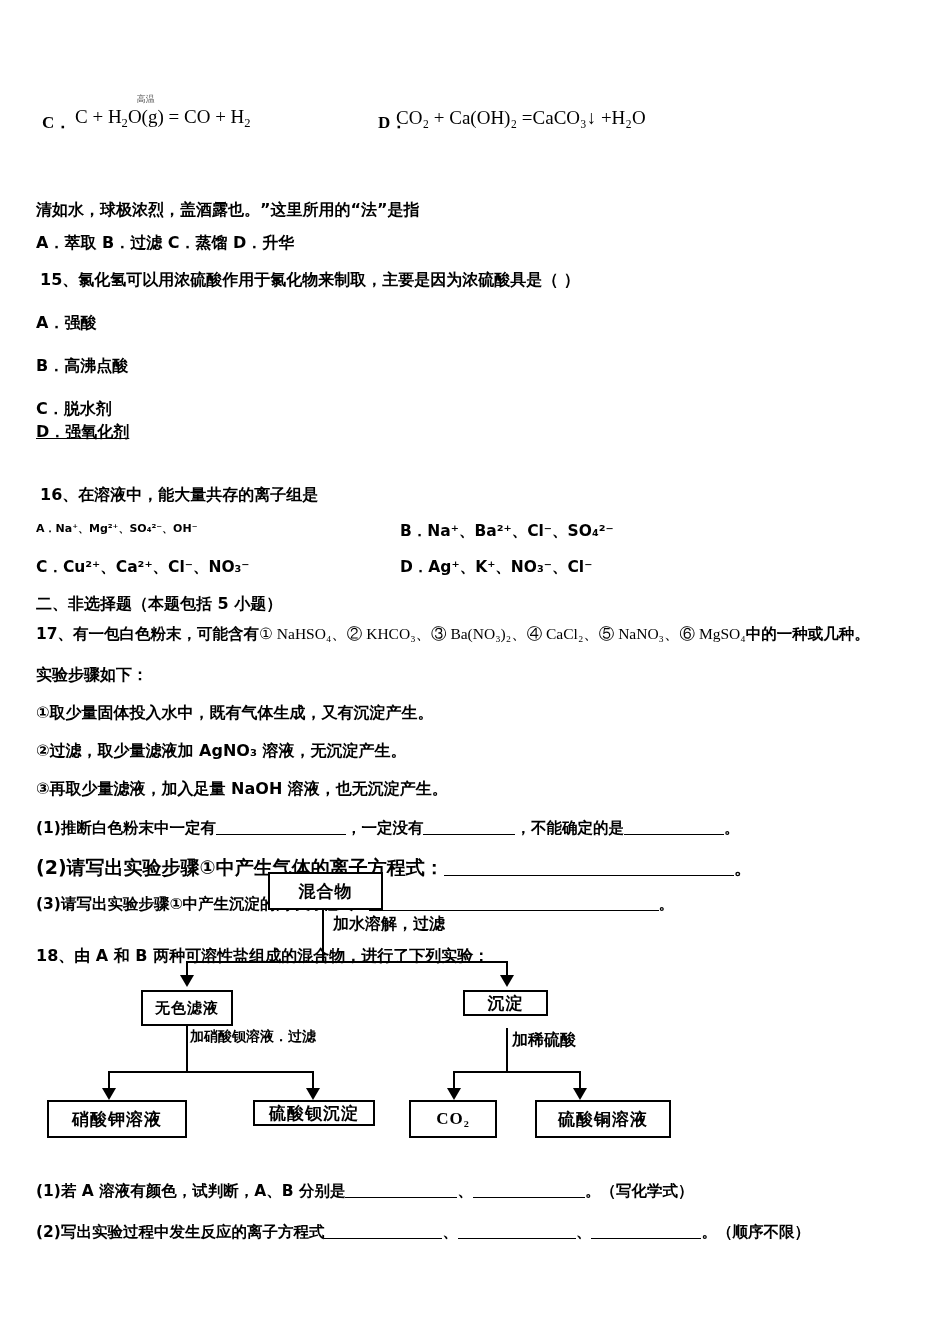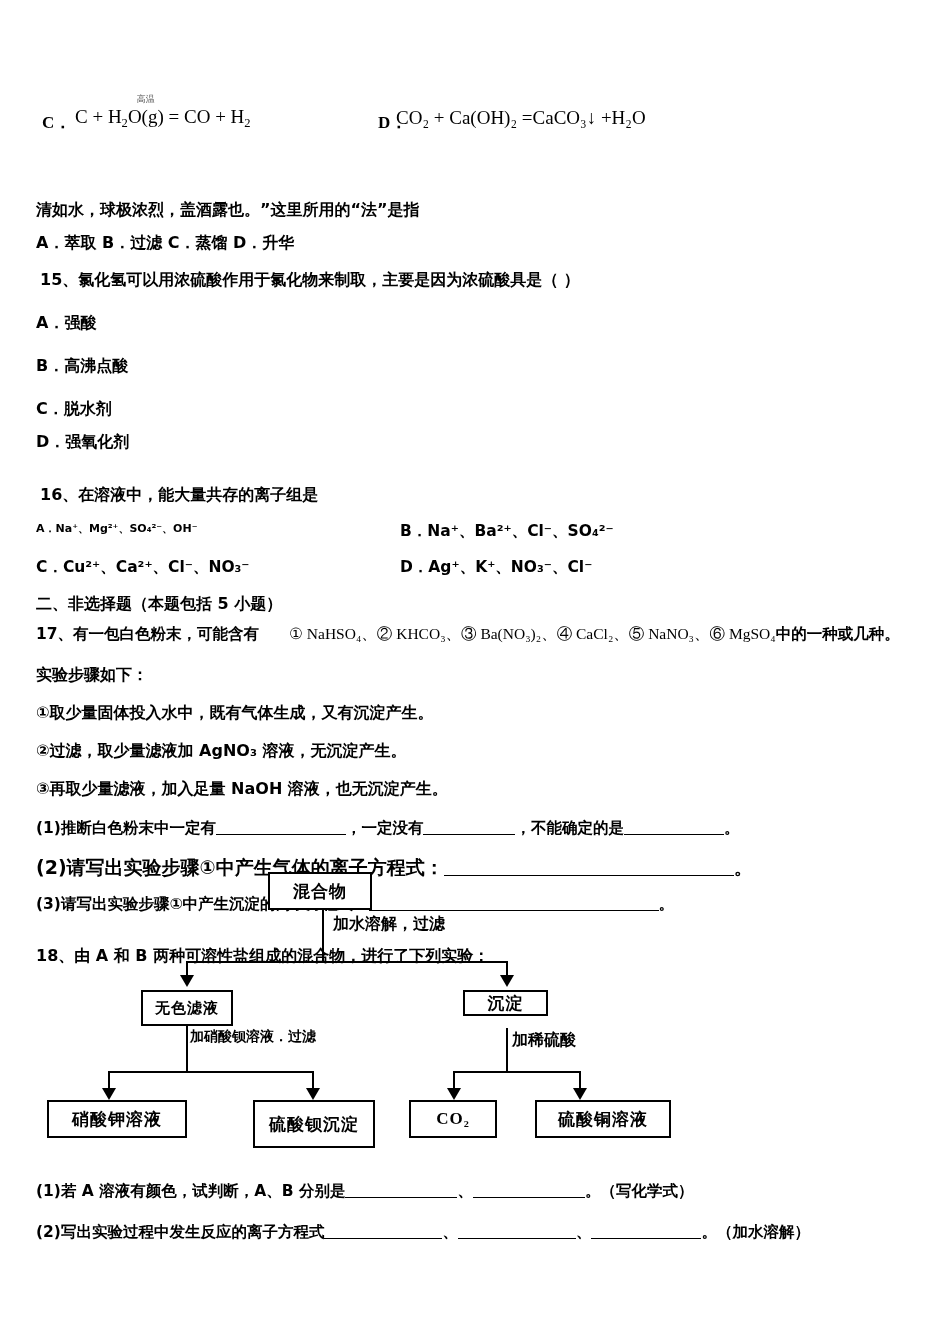--- a/index.html
+++ b/index.html
@@ -29,21 +29,20 @@
     font-size: 16.5px;
     line-height: 1.2;
   }
   .cjk {
     font-family: "DejaVu Sans", "Liberation Sans", sans-serif;
     font-weight: 700;
   }
   .serif-math {
     font-family: "Liberation Serif", "DejaVu Serif", serif;
     font-weight: 400;
-    margin-left: 30px;
   }
   sub { font-size: 0.66em; vertical-align: -0.28em; }
 
   
   .eqrow {
     position: absolute;
     top: 98px;
     left: 0;
     width: 950px;
     height: 48px;
@@ -145,21 +144,21 @@
     <span class="eq-body" style="left:396px; top:9px;">CO₂ + Ca(OH)₂ =CaCO₃↓ +H₂O</span>
   </div>
 
   <div class="line cjk" style="left:36px; top:200px; font-size:16px;">清如水，球极浓烈，盖酒露也。”这里所用的“法”是指</div>
   <div class="line cjk" style="left:36px; top:233px; font-size:16px;">A．萃取   B．过滤   C．蒸馏   D．升华</div>
 
   <div class="line cjk" style="left:40px; top:270px; font-size:16px;">15、氯化氢可以用浓硫酸作用于氯化物来制取，主要是因为浓硫酸具是（      ）</div>
   <div class="line cjk" style="left:36px; top:313px; font-size:16px;">A．强酸</div>
   <div class="line cjk" style="left:36px; top:356px; font-size:16px;">B．高沸点酸</div>
   <div class="line cjk" style="left:36px; top:399px; font-size:16px;">C．脱水剂</div>
-  <div class="line cjk" style="left:36px; top:432px; font-size:16px;">D．强氧化剂</div>
+  <div class="line cjk" style="left:36px; top:422px; font-size:16px;text-decoration:underline;">D．强氧化剂</div>
 
   <div class="line cjk" style="left:40px; top:485px; font-size:16px;">16、在溶液中，能大量共存的离子组是</div>
   <div class="line cjk" style="left:36px; top:522px; font-size:11px;">A．Na⁺、Mg²⁺、SO₄²⁻、OH⁻</div>
   <div class="line cjk" style="left:400px; top:522px; font-size:15.5px;">B．Na⁺、Ba²⁺、Cl⁻、SO₄²⁻</div>
   <div class="line cjk" style="left:36px; top:558px; font-size:15.5px;">C．Cu²⁺、Ca²⁺、Cl⁻、NO₃⁻</div>
   <div class="line cjk" style="left:400px; top:558px; font-size:15.5px;">D．Ag⁺、K⁺、NO₃⁻、Cl⁻</div>
 
   <div class="line cjk" style="left:36px; top:594px; font-size:16px;">二、非选择题（本题包括 5 小题）</div>
 
   <div class="line" style="left:36px; top:625px; font-size:15.5px;">
@@ -180,21 +179,21 @@
   </div>
 
   <div class="line" style="left:36px; top:894px; font-size:15.5px;">
     <span class="cjk">(3)请写出实验步骤①中产生沉淀的离子方程式：</span><span class="blank" style="width:290px;"></span><span class="cjk">。</span>
   </div>
 
   <div class="line cjk" style="left:36px; top:946px; font-size:16px;">18、由 A 和 B 两种可溶性盐组成的混合物，进行了下列实验：</div>
 
   <div id="flow">
 
-    <div class="fbox" style="left:268px; top:10px; width:104px; height:38px;">混合物</div>
+    <div class="fbox" style="left:268px; top:10px; width:115px; height:38px;">混合物</div>
 
     <div class="vline" style="left:322px; top:48px; height:52px;"></div>
     <div class="flabel" style="left:333px; top:52px; font-size:16px;">加水溶解，过滤</div>
 
     <div class="hline" style="left:186px; top:99px; width:322px;"></div>
     <div class="vline" style="left:186px; top:99px; height:18px;"></div>
     <div class="arrowhead" style="left:180px; top:113px;"></div>
     <div class="vline" style="left:506px; top:99px; height:18px;"></div>
     <div class="arrowhead" style="left:500px; top:113px;"></div>
 
@@ -211,26 +210,26 @@
 
     <div class="vline" style="left:506px; top:166px; height:44px;"></div>
     <div class="flabel" style="left:512px; top:168px; font-size:16px;">加稀硫酸</div>
     <div class="hline" style="left:453px; top:209px; width:128px;"></div>
     <div class="vline" style="left:453px; top:209px; height:20px;"></div>
     <div class="arrowhead" style="left:447px; top:226px;"></div>
     <div class="vline" style="left:579px; top:209px; height:20px;"></div>
     <div class="arrowhead" style="left:573px; top:226px;"></div>
 
     <div class="fbox" style="left:47px; top:238px; width:140px; height:38px;">硝酸钾溶液</div>
-    <div class="fbox" style="left:253px; top:238px; width:122px; height:48px;">硫酸钡沉淀</div>
+    <div class="fbox" style="left:253px; top:238px; width:122px; height:26px;">硫酸钡沉淀</div>
     <div class="fbox" style="left:409px; top:238px; width:88px; height:38px; font-family:'Liberation Serif',serif;">CO₂</div>
     <div class="fbox" style="left:535px; top:238px; width:136px; height:38px;">硫酸铜溶液</div>
   </div>
 
   <div class="line" style="left:36px; top:1181px; font-size:15.5px;">
     <span class="cjk">(1)若 A 溶液有颜色，试判断，A、B 分别是</span><span class="blank" style="width:112px;"></span><span class="cjk">、</span><span class="blank" style="width:112px;"></span><span class="cjk">。（写化学式）</span>
   </div>
 
   <div class="line" style="left:36px; top:1222px; font-size:15.5px;">
-    <span class="cjk">(2)写出实验过程中发生反应的离子方程式</span><span class="blank" style="width:118px;"></span><span class="cjk">、</span><span class="blank" style="width:118px;"></span><span class="cjk">、</span><span class="blank" style="width:110px;"></span><span class="cjk">。（加水溶解）</span>
+    <span class="cjk">(2)写出实验过程中发生反应的离子方程式</span><span class="blank" style="width:118px;"></span><span class="cjk">、</span><span class="blank" style="width:118px;"></span><span class="cjk">、</span><span class="blank" style="width:110px;"></span><span class="cjk">。（顺序不限）</span>
   </div>
 
 </div>
 
 </body></html>

